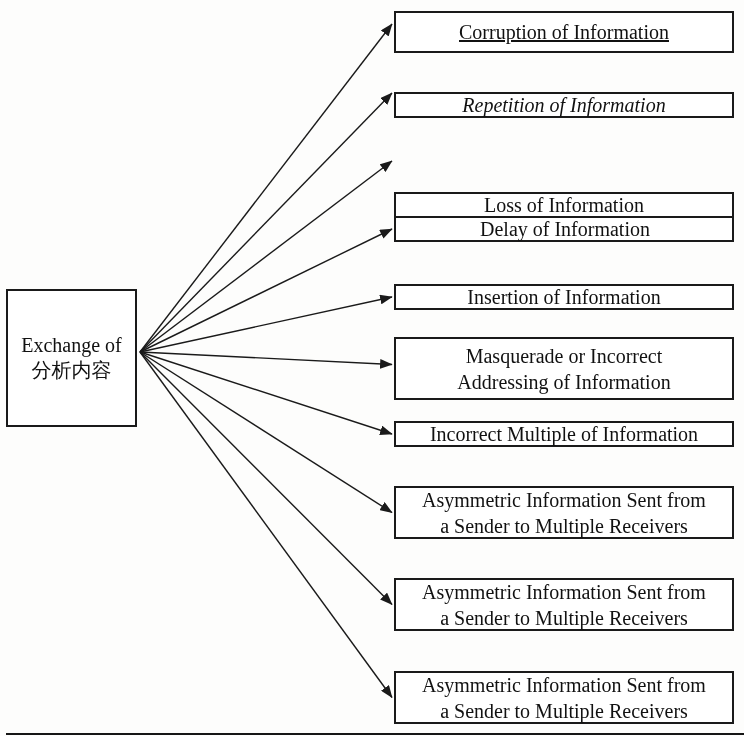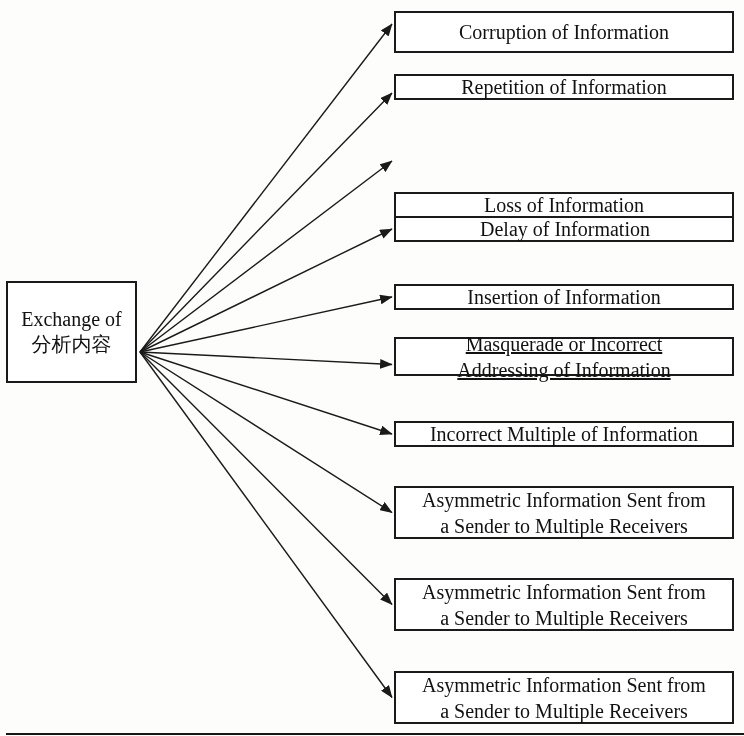--- a/index.html
+++ b/index.html
@@ -21,23 +21,23 @@
     align-items: center;
     justify-content: center;
     text-align: center;
     font-size: 20px;
     line-height: 26px;
     white-space: pre-line;
     padding: 0 4px;
   }
   .source-box {
     left: 6px;
-    top: 281px;
+    top: 289px;
     width: 131px;
-    height: 102px;
+    height: 138px;
     flex-direction: column;
     line-height: 25px;
   }
   .target-box {
     left: 394px;
     width: 340px;
   }
   #arrows {
     position: absolute;
     left: 0; top: 0;
@@ -75,31 +75,31 @@
       <line x1="140" y1="352" x2="392" y2="512.5" stroke="#1a1a1a" stroke-width="1.4" marker-end="url(#arrowhead)"></line>
       <line x1="140" y1="352" x2="392" y2="604.5" stroke="#1a1a1a" stroke-width="1.4" marker-end="url(#arrowhead)"></line>
       <line x1="140" y1="352" x2="392" y2="697.5" stroke="#1a1a1a" stroke-width="1.4" marker-end="url(#arrowhead)"></line>
     </svg>
 
   <div class="box source-box" id="source-box">
     <span>Exchange of</span>
     <span>分析内容</span>
   </div>
 
-  <div class="box target-box" style="top:11px; height:42px;">Corruption of Information</div>
+  <div class="box target-box" style="top:11px; height:42px;text-decoration:underline;">Corruption of Information</div>
 
-  <div class="box target-box" style="top:74px; height:26px;">Repetition of Information</div>
+  <div class="box target-box" style="top:92px; height:26px;font-style:italic;">Repetition of Information</div>
 
   <div class="box target-box" style="top:148px; height:26px;margin-top:44px;">Loss of Information</div>
 
   <div class="box target-box" style="top:216px; height:26px;padding-left:6px;">Delay of Information</div>
 
   <div class="box target-box" style="top:284px; height:26px;">Insertion of Information</div>
 
-  <div class="box target-box" style="top:337px; height:39px;text-decoration:underline;">Masquerade or Incorrect
+  <div class="box target-box" style="top:337px; height:63px;">Masquerade or Incorrect
 Addressing of Information</div>
 
   <div class="box target-box" style="top:421px; height:26px;">Incorrect Multiple of Information</div>
 
   <div class="box target-box" style="top:486px; height:53px;">Asymmetric Information Sent from
 a Sender to Multiple Receivers</div>
 
   <div class="box target-box" style="top:578px; height:53px;">Asymmetric Information Sent from
 a Sender to Multiple Receivers</div>
 

